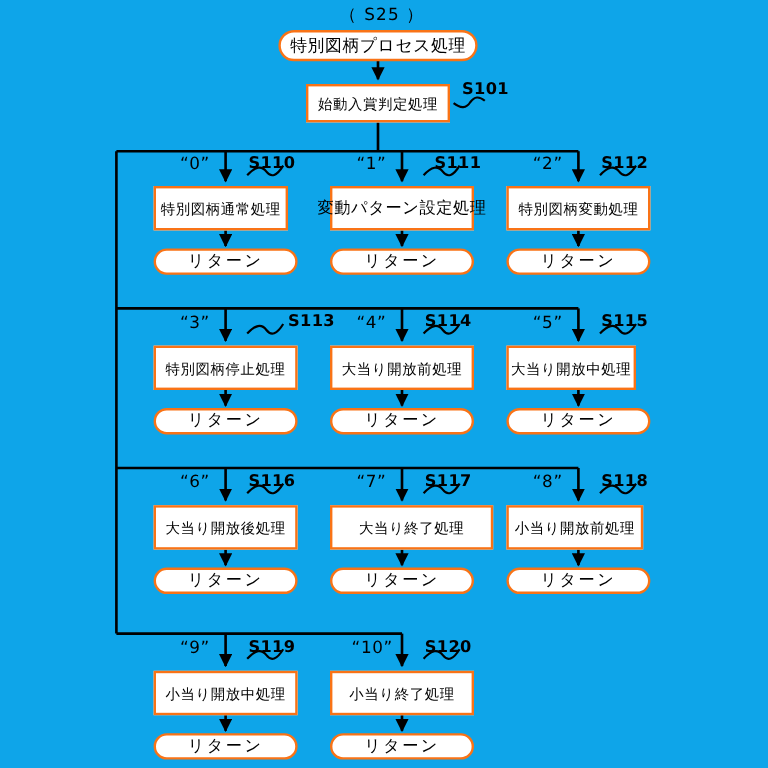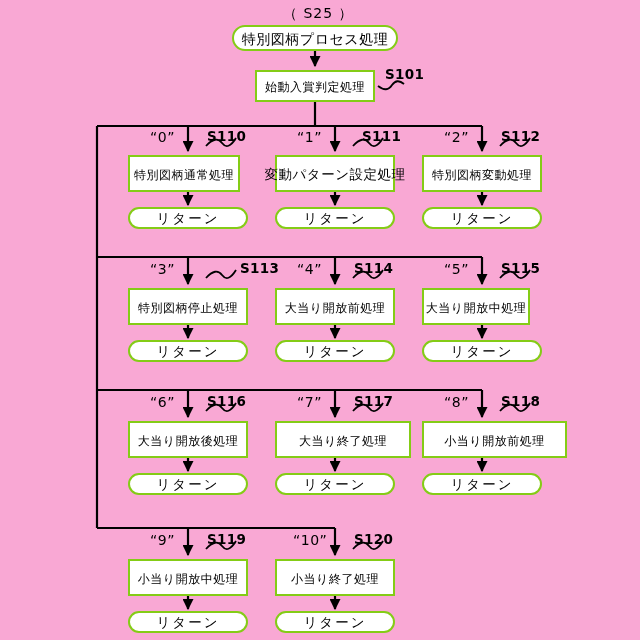--- a/index.html
+++ b/index.html
@@ -2,30 +2,30 @@
 <html><head>
 <meta charset="utf-8">
 <style>
   html,body{margin:0;padding:0;background:#ffffff;}
   body{
     width:640px;height:640px;
     font-family:"DejaVu Sans","Liberation Sans",sans-serif;
     color:#000;
     -webkit-font-smoothing:antialiased;
   }
-  #sheet{position:relative;width:640px;height:640px;overflow:hidden;background:#f9a8d4;}
+  #sheet{position:relative;width:640px;height:640px;overflow:hidden;background:#0ea5e9;}
   svg#wires{position:absolute;left:0;top:0;width:640px;height:640px;}
 
   
   .node{
     position:absolute;
     box-sizing:border-box;
     display:flex;align-items:center;justify-content:center;
     background:#fff;
-    border:2px solid #84cc16;
+    border:2px solid #f97316;
     text-align:center;
     line-height:1;
     white-space:nowrap;
   }
   .proc{ }
   .term{ border-radius:999px; }
 
   .node .txt{
     display:block;
     font-size:12px;
@@ -220,21 +220,21 @@
     <span class="txt">大当り終了処理</span>
     </div>
   <div class="node term" style="left:275px;top:473px;width:120px;height:22px;">
     <span class="txt">リターン</span>
     </div>
 
   <div class="lbl cond" style="left:444px;top:395px;">
     <span>“8”</span></div>
   <div class="lbl step" style="left:501px;top:395px;text-align:center;">
     <span>S118</span></div>
-  <div class="node proc" style="left:422px;top:421px;width:145px;height:37px;">
+  <div class="node proc" style="left:422px;top:421px;width:114px;height:37px;">
     <span class="txt">小当り開放前処理</span>
     </div>
   <div class="node term" style="left:422px;top:473px;width:120px;height:22px;">
     <span class="txt">リターン</span>
     </div>
 
   <div class="lbl cond" style="left:150px;top:533px;">
     <span>“9”</span></div>
   <div class="lbl step" style="left:207px;top:533px;">
     <span>S119</span></div>

